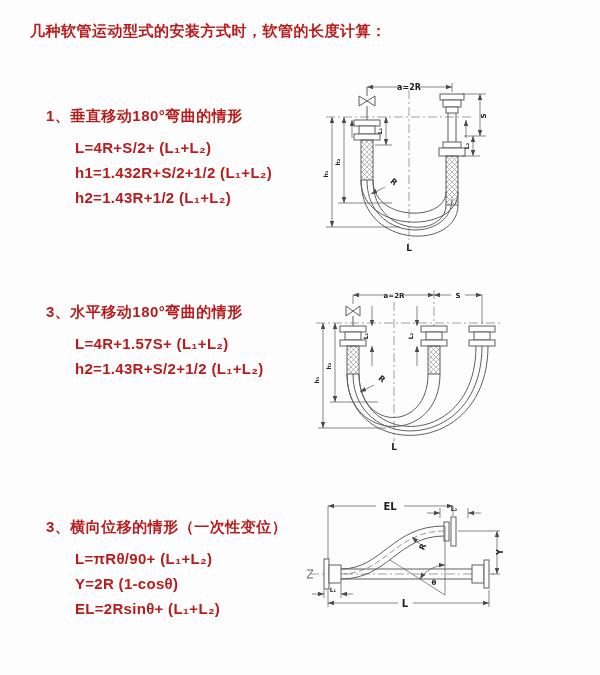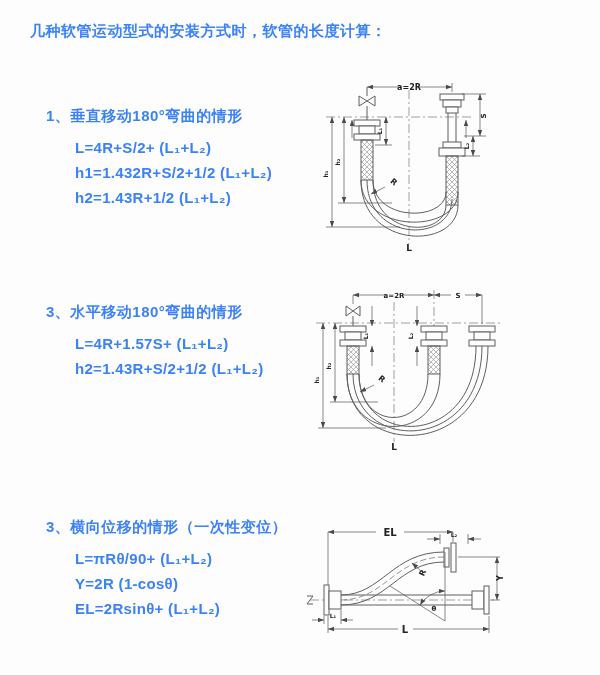--- a/index.html
+++ b/index.html
@@ -1,18 +1,18 @@
 <!DOCTYPE html>
 <html><head>
 <meta charset="utf-8">
 <style>
   html,body{margin:0;padding:0;background:#e8e8e8;}
   .page{
     position:relative;width:600px;height:675px;background:#fdfdfd;
-    font-family:"Liberation Sans","DejaVu Sans",sans-serif;color:#3b82f6;
+    font-family:"Liberation Sans","DejaVu Sans",sans-serif;color:#b91c1c;
     overflow:hidden;margin:0 auto;
   }
   .title{position:absolute;left:30px;top:22px;font-size:15px;font-weight:bold;letter-spacing:.5px;}
   .section{position:absolute;left:46px;}
   .sec-heading{font-size:15px;font-weight:bold;letter-spacing:.5px;margin:0 0 9px 0;}
   .formula{font-size:15px;font-weight:bold;margin-left:29px;line-height:25px;letter-spacing:.3px;white-space:pre;}
   .diag{position:absolute;font-weight:bold;}
   svg{display:block;overflow:visible;}
   svg .geo{stroke:#5f5f5f;stroke-width:1;fill:none;}
   svg .fit{stroke:#5f5f5f;stroke-width:1;fill:#fdfdfd;}
@@ -213,21 +213,21 @@
     </g>
     <g>
       <line class="dim" x1="29" y1="41" x2="29" y2="120" marker-start="url(#m2)" marker-end="url(#m2)"></line>
       <line class="dim" x1="24" y1="120" x2="72" y2="120"></line>
       <text class="t6" transform="rotate(-90 25 84)" x="25" y="84" text-anchor="middle">h₂</text>
     </g>
     <text class="t9" x="88" y="168" text-anchor="middle">L</text>
   </svg>
   </div>
 
-  <div class="diag" style="left:300px;top:512px;">
+  <div class="diag" style="left:300px;top:486px;">
   <svg width="300" height="152" viewBox="0 0 300 152">
     <defs>
       <marker id="m3" viewBox="0 0 8 6" markerWidth="9" markerHeight="7" refX="8" refY="3" orient="auto-start-reverse">
         <path d="M0,0L8,3L0,6Z" fill="#4a4a4a"></path>
       </marker>
     </defs>
     <line class="cl" x1="10" y1="88" x2="196" y2="88"></line>
     <path class="geo" d="M7,84 H13 L7,92 H13" stroke-width=".8"></path>
 
     <g>

